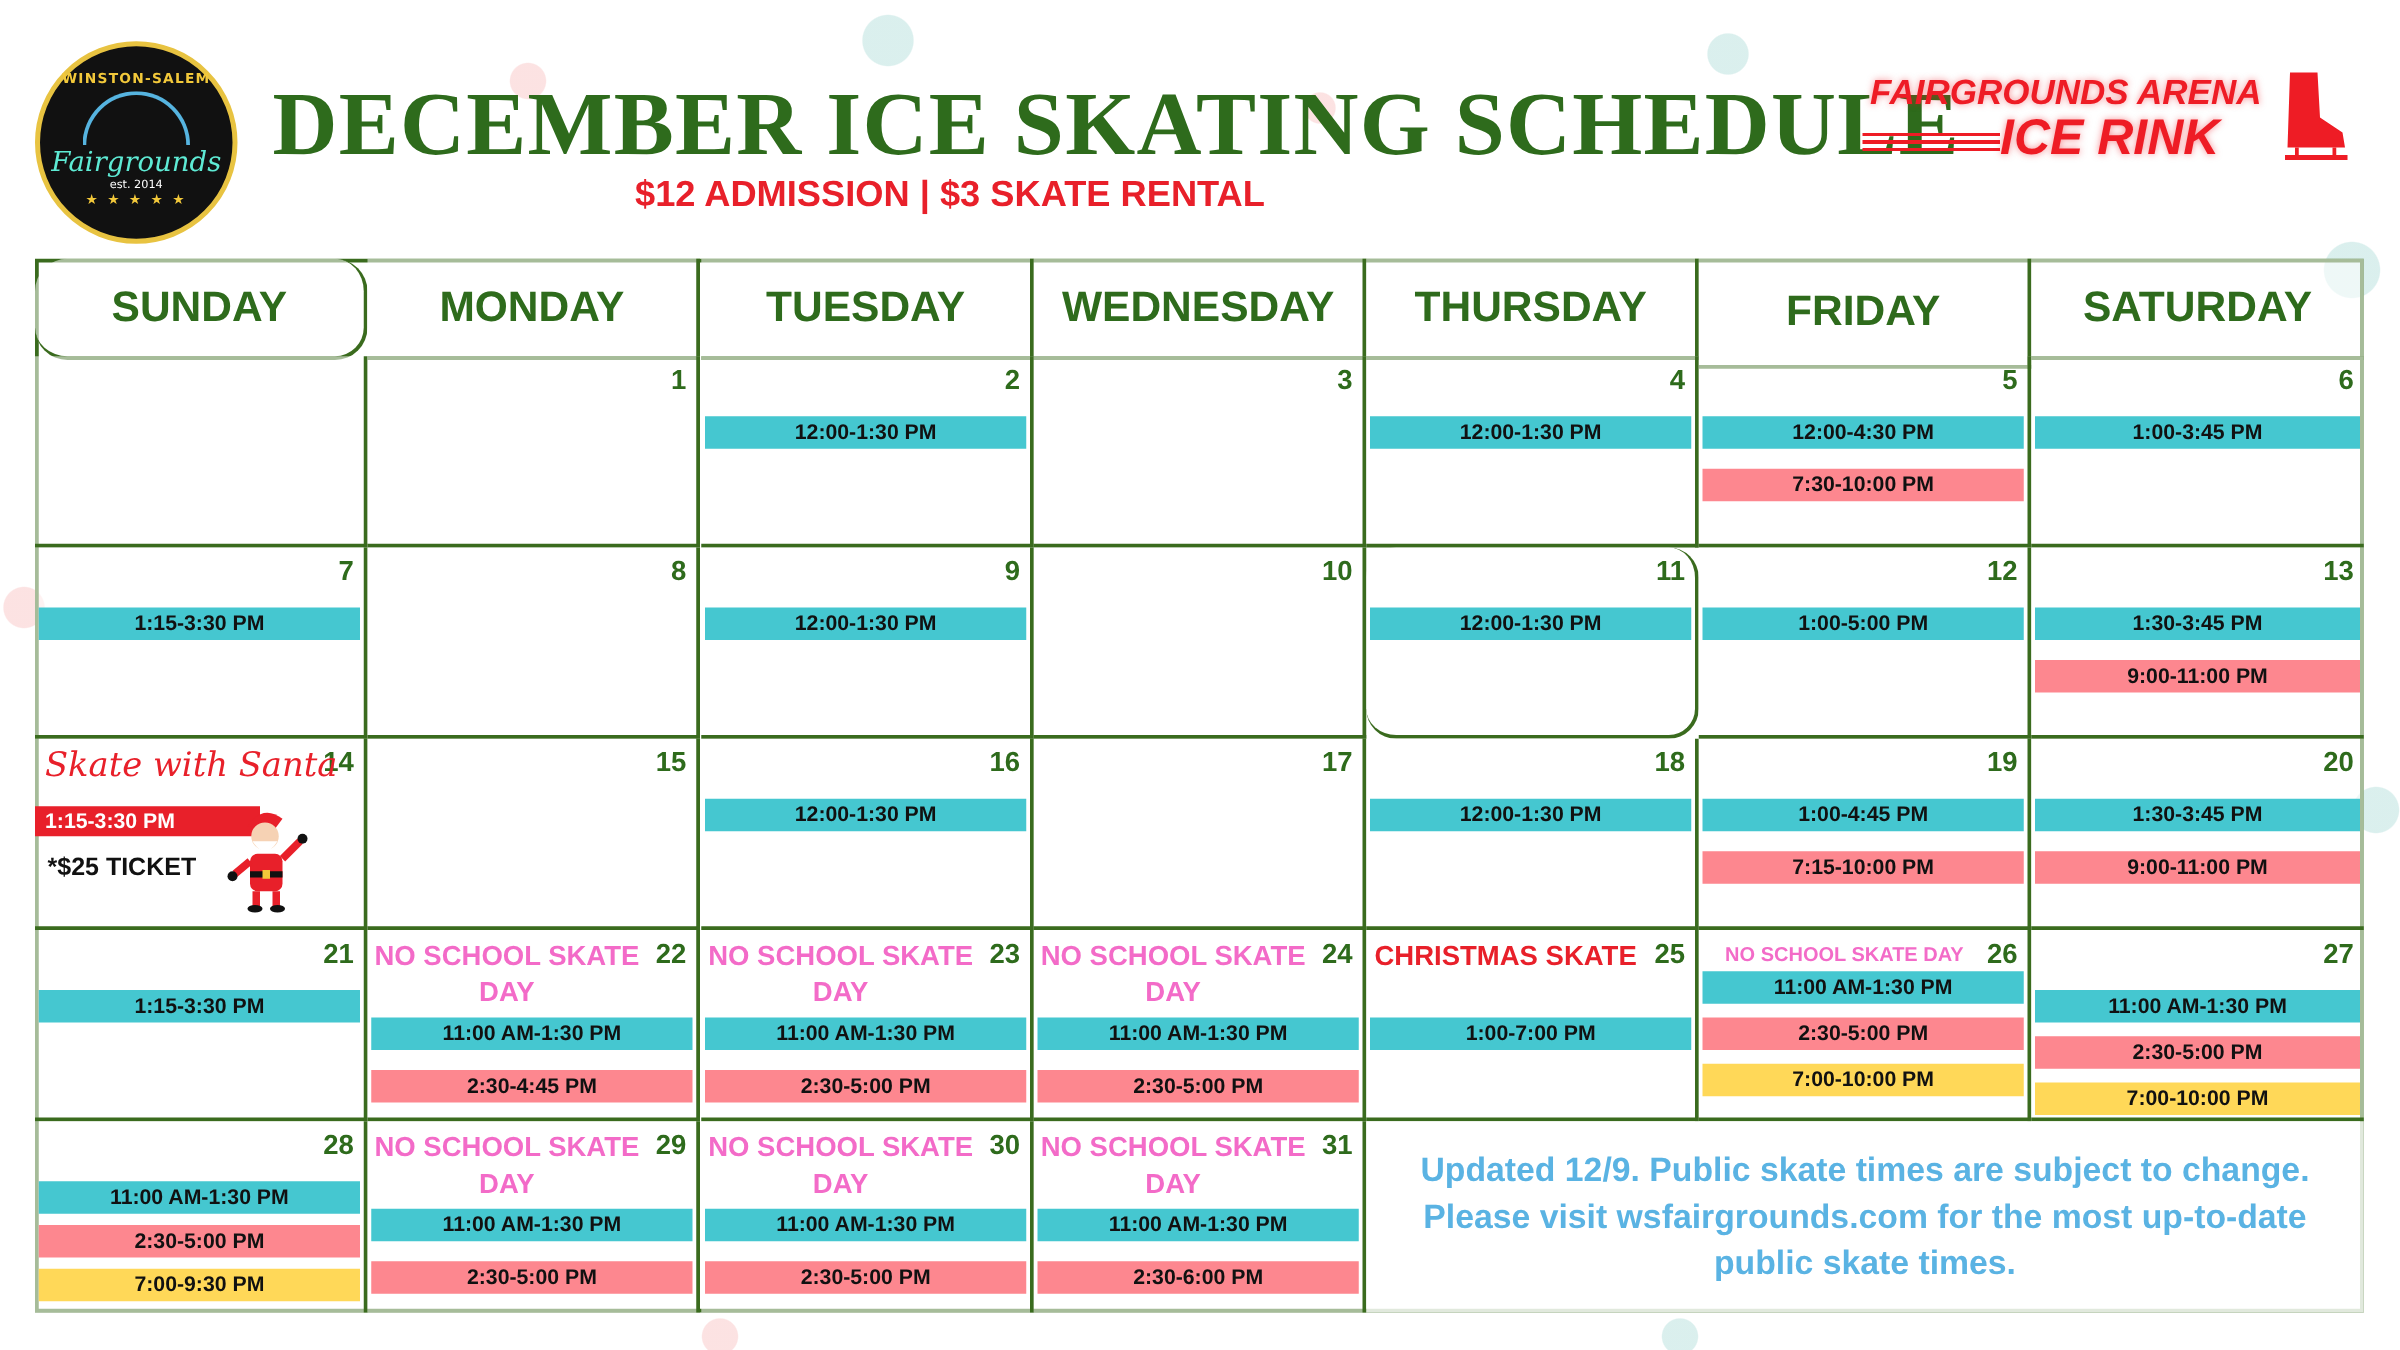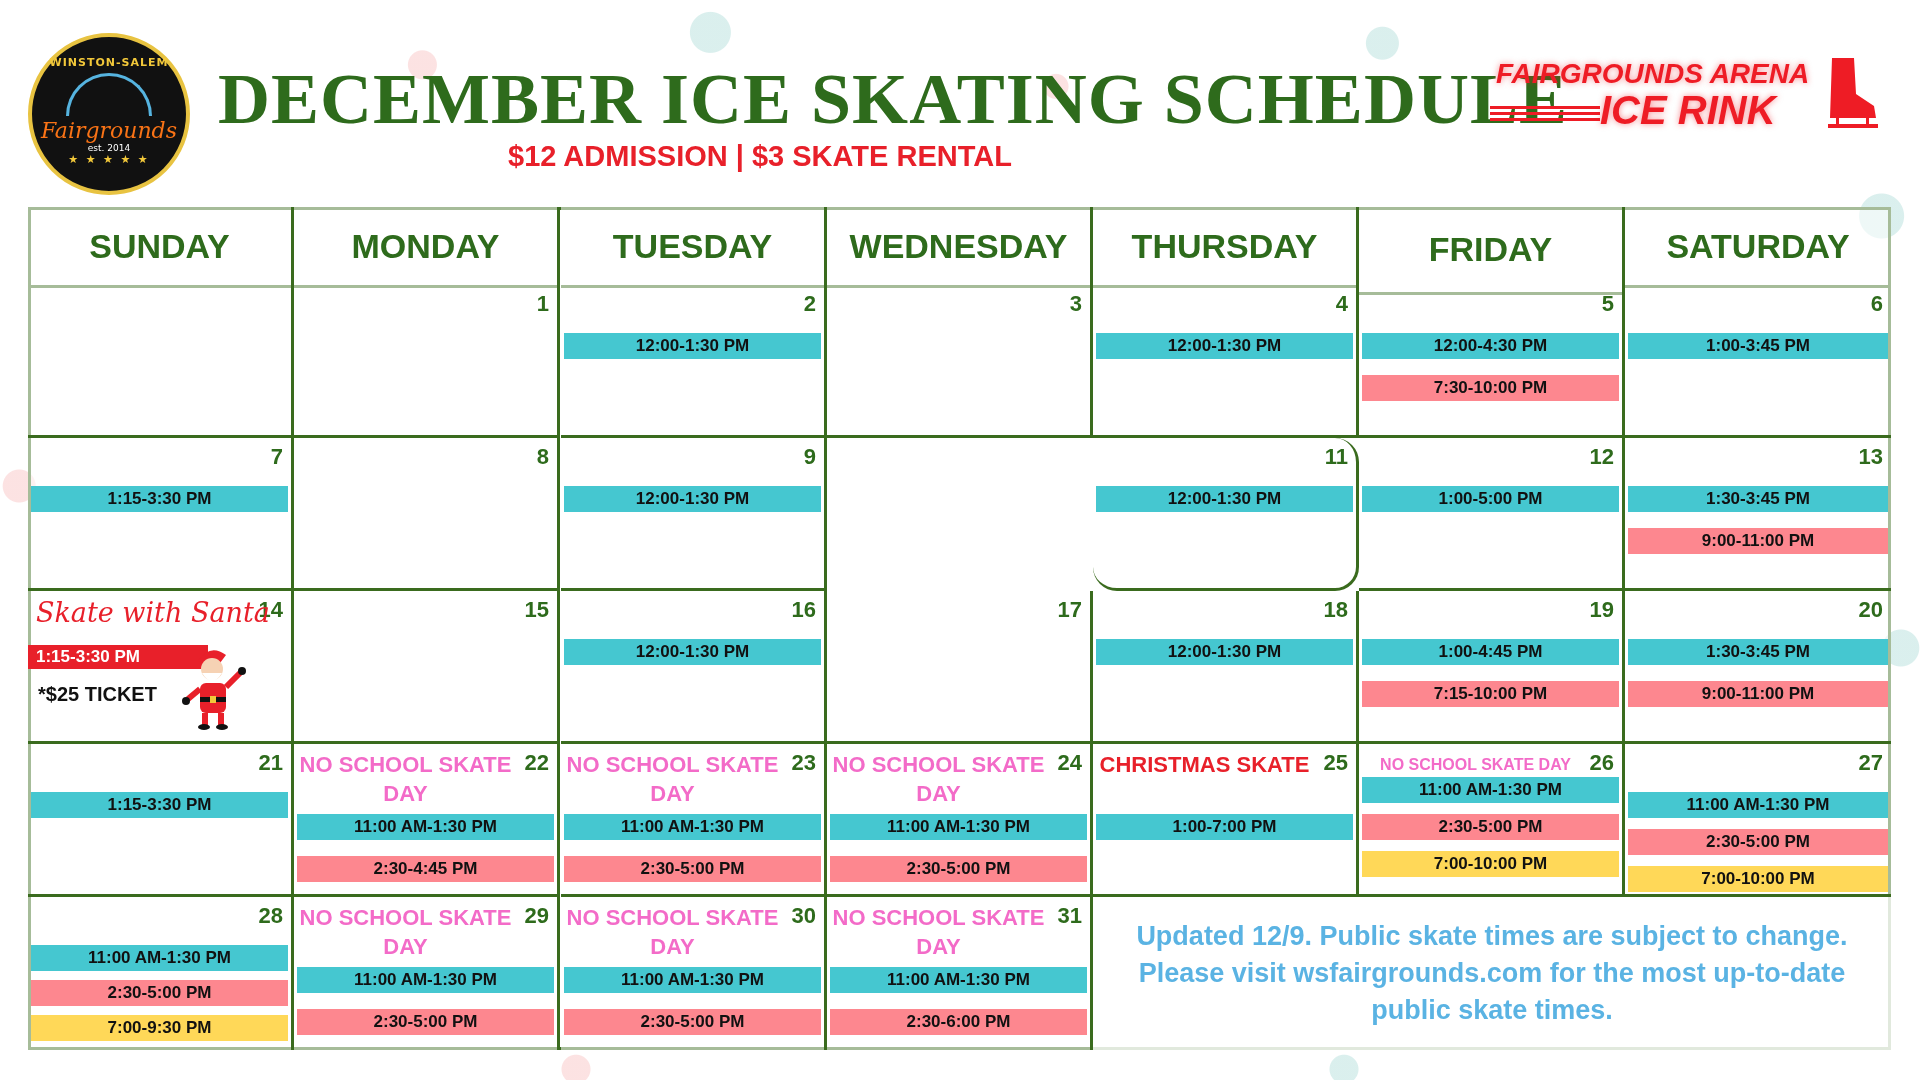--- a/index.html
+++ b/index.html
@@ -13,21 +13,21 @@
       radial-gradient(circle at 72% 4%, rgba(150,210,205,.35) 0 16px, transparent 17px),
       radial-gradient(circle at 98% 20%, rgba(150,210,205,.35) 0 22px, transparent 23px),
       radial-gradient(circle at 1% 45%, rgba(245,160,160,.3) 0 16px, transparent 17px),
       radial-gradient(circle at 99% 60%, rgba(150,210,205,.35) 0 18px, transparent 19px),
       radial-gradient(circle at 30% 99%, rgba(245,160,160,.3) 0 14px, transparent 15px),
       radial-gradient(circle at 70% 99%, rgba(150,210,205,.35) 0 14px, transparent 15px),
       #fff;}
   .logo-left{position:absolute;left:28px;top:33px;width:162px;height:162px;border-radius:50%;background:#111;border:4px solid #e8c341;box-sizing:border-box;display:flex;flex-direction:column;align-items:center;justify-content:center;color:#f2c83a;}
   .logo-left .arc{font-size:11px;font-weight:bold;letter-spacing:1px;margin-top:-6px;}
   .logo-left .wheel{width:80px;height:40px;border:3px solid #56b4e0;border-bottom:none;border-radius:80px 80px 0 0;margin:4px 0 2px;}
-  .logo-left .script{font-family:"DejaVu Serif",serif;font-style:italic;font-size:22px;color:#f97316;}
+  .logo-left .script{font-family:"DejaVu Serif",serif;font-style:italic;font-size:22px;color:#5eead4;}
   .logo-left .est{font-size:9px;color:#fff;}
   .logo-left .stars{font-size:11px;color:#f2c83a;letter-spacing:2px;}
   .title{position:absolute;left:218px;top:58px;font-family:Liberation Serif, serif;font-weight:bold;font-size:72px;color:#2e6b1c;letter-spacing:1px;white-space:nowrap;}
   .subtitle{position:absolute;left:508px;top:140px;font-family:"Liberation Sans",sans-serif;font-weight:bold;font-size:29px;color:#e8202a;white-space:nowrap;}
   .logo-right{position:absolute;left:1490px;top:50px;width:400px;height:90px;}
   .logo-right .l1{position:absolute;left:6px;top:8px;font-family:"Liberation Sans",sans-serif;font-style:italic;font-weight:bold;font-size:28px;color:#ee1c25;text-shadow:0 0 6px rgba(238,28,37,.5);white-space:nowrap;}
   .logo-right .l2{position:absolute;left:110px;top:38px;font-family:"Liberation Sans",sans-serif;font-style:italic;font-weight:bold;font-size:40px;color:#ee1c25;text-shadow:0 0 6px rgba(238,28,37,.5);white-space:nowrap;}
   .logo-right .lines{position:absolute;left:0;top:56px;width:110px;height:18px;background:repeating-linear-gradient(#ee1c25 0 3px,transparent 3px 6px);}
   .logo-right .skate{position:absolute;left:330px;top:4px;width:60px;height:80px;}
   .grid{position:absolute;left:28px;top:207px;width:1863px;height:843px;border:3px solid #3a6b1e;box-sizing:border-box;}
@@ -67,21 +67,21 @@
   <div class="l2">ICE RINK</div>
   <svg class="skate" viewBox="0 0 60 80">
     <path d="M12 4 L34 4 L36 40 L54 52 L56 64 L10 64 Z" fill="#ee1c25"></path>
     <rect x="8" y="70" width="50" height="4" fill="#ee1c25"></rect>
     <rect x="16" y="64" width="3" height="8" fill="#ee1c25"></rect>
     <rect x="46" y="64" width="3" height="8" fill="#ee1c25"></rect>
   </svg>
 </div>
 
 <div class="grid" id="grid">
-    <div class="hcell" style="left: -3px; top: -3px; width: 266px; height: 81px;">SUNDAY</div>
+    <div class="hcell" style="left: -3px; top: -3px; width: 266px; height: 81px; border-radius: 26px;">SUNDAY</div>
     <div class="hcell" style="left: 263px; top: -3px; width: 266px; height: 81px;">MONDAY</div>
     <div class="hcell" style="left: 530px; top: -3px; width: 266px; height: 81px;">TUESDAY</div>
     <div class="hcell" style="left: 796px; top: -3px; width: 266px; height: 81px;">WEDNESDAY</div>
     <div class="hcell" style="left: 1062px; top: -3px; width: 266px; height: 81px;">THURSDAY</div>
     <div class="hcell" style="left: 1328px; top: -3px; width: 266px; height: 88px;">FRIDAY</div>
     <div class="hcell" style="left: 1594px; top: -3px; width: 266px; height: 81px; border-right: none;">SATURDAY</div>
     <div class="cell" style="left: -3px; top: 75px; width: 266px; height: 153px;"></div>
     <div class="cell" style="left: 263px; top: 75px; width: 266px; height: 153px;">
       <div class="num">1</div>
     </div>
@@ -108,20 +108,23 @@
     <div class="cell" style="left: -3px; top: 228px; width: 266px; height: 153px;">
       <div class="num">7</div>
       <div class="slot teal" style="top: 48px;">1:15-3:30 PM</div>
     </div>
     <div class="cell" style="left: 263px; top: 228px; width: 266px; height: 153px;">
       <div class="num">8</div>
     </div>
     <div class="cell" style="left: 530px; top: 228px; width: 266px; height: 153px;">
       <div class="num">9</div>
       <div class="slot teal" style="top: 48px;">12:00-1:30 PM</div>
+    </div>
+    <div class="cell" style="left: 796px; top: 228px; width: 266px; height: 153px;">
+      <div class="num">10</div>
     </div>
     <div class="cell" style="left: 1062px; top: 228px; width: 266px; height: 153px; border-radius: 24px;">
       <div class="num">11</div>
       <div class="slot teal" style="top: 48px;">12:00-1:30 PM</div>
     </div>
     <div class="cell" style="left: 1328px; top: 228px; width: 266px; height: 153px;">
       <div class="num">12</div>
       <div class="slot teal" style="top: 48px;">1:00-5:00 PM</div>
     </div>
     <div class="cell" style="left: 1594px; top: 228px; width: 266px; height: 153px; border-right: none;">

